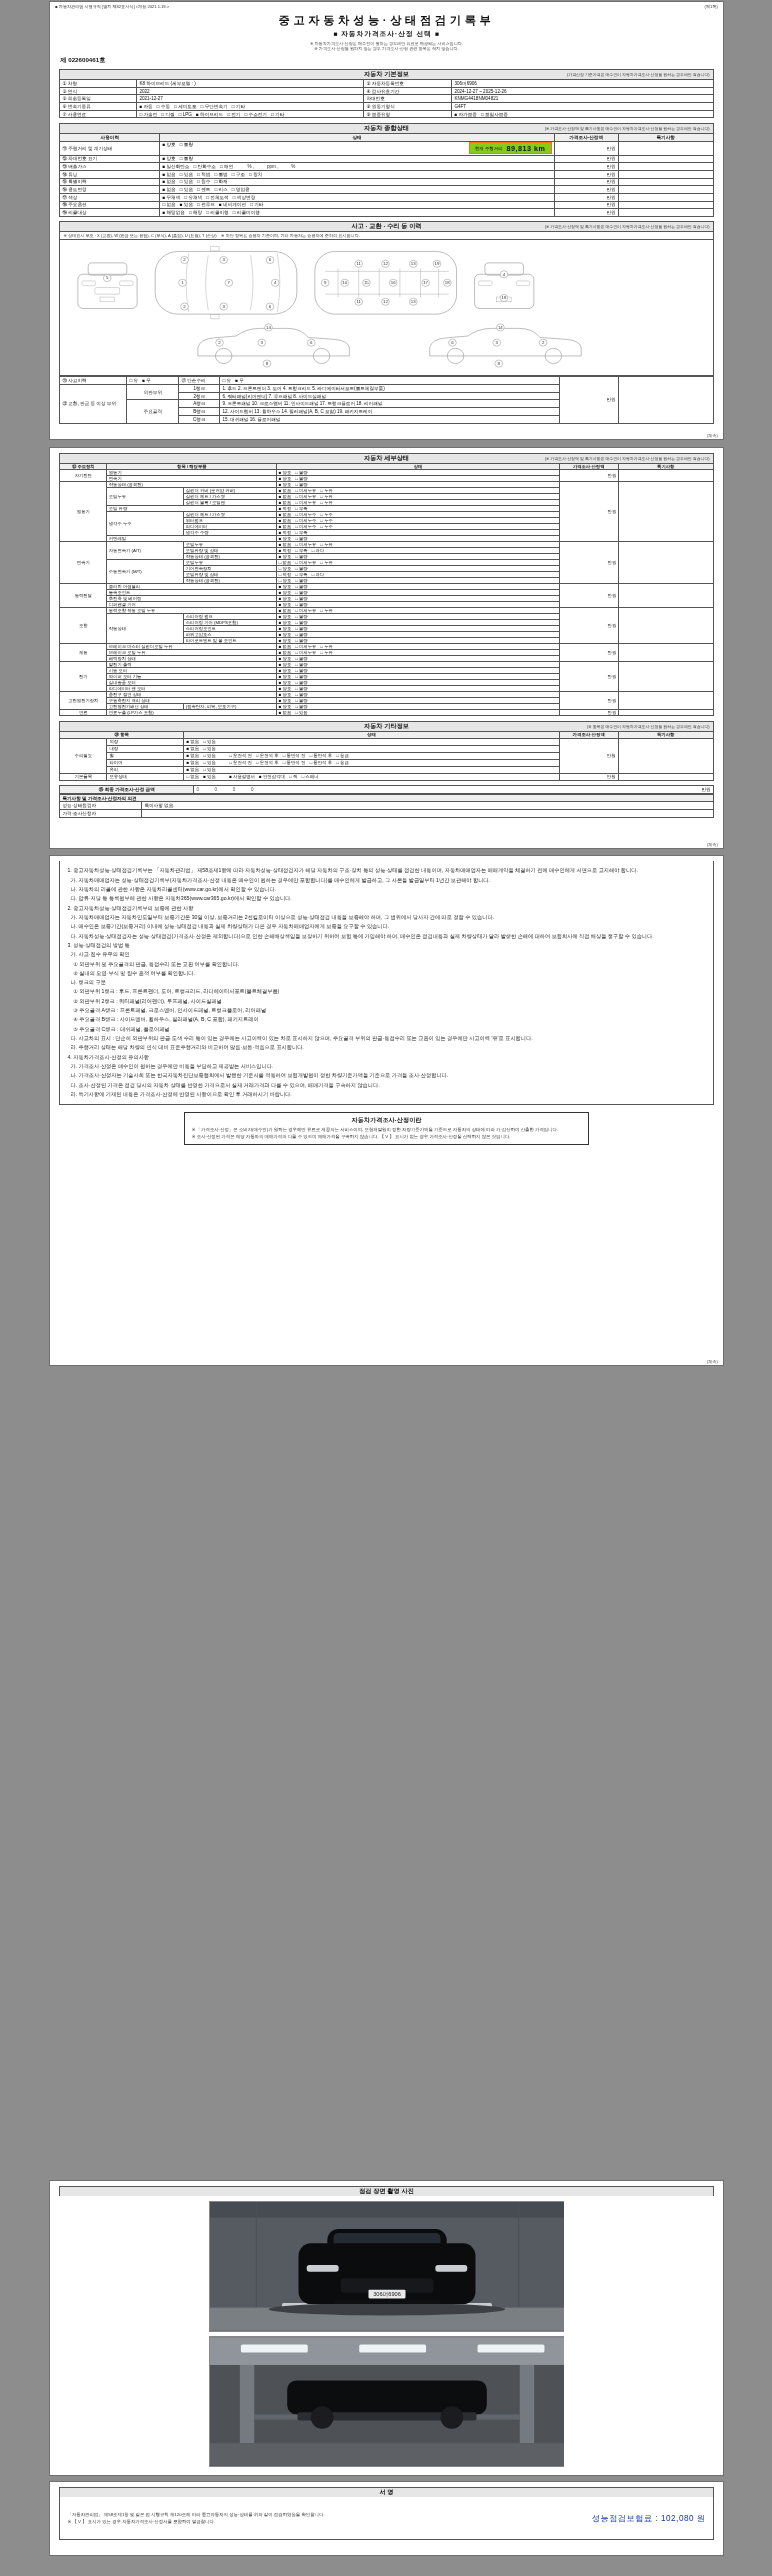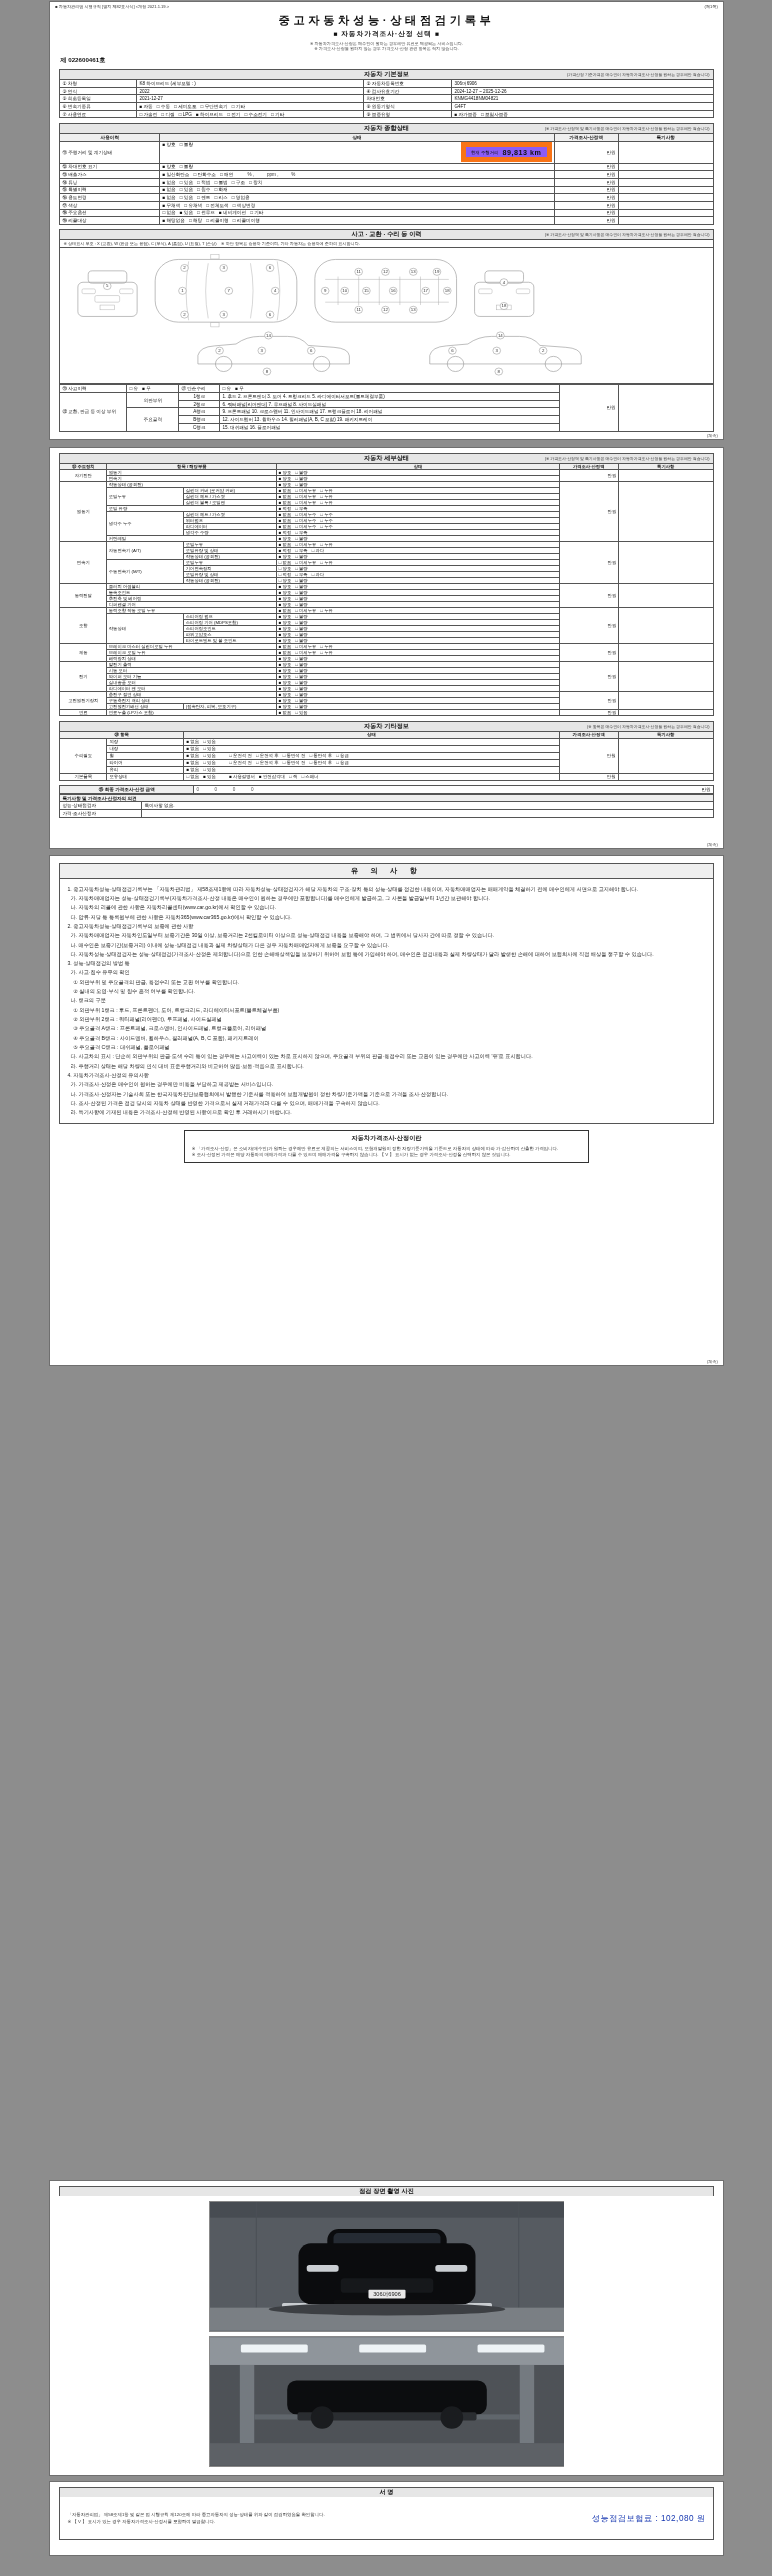--- a/index.html
+++ b/index.html
@@ -24,21 +24,21 @@
   .tbl{width:100%;border-collapse:collapse;table-layout:fixed}
   .tbl td,.tbl th{border:0.5px solid #555;font-size:4.6px;padding:0.5px 2.1px;height:7.7px;vertical-align:middle;overflow:hidden;white-space:nowrap;text-align:left}
   .tbl .hd{background:#efefef;text-align:center;font-weight:bold}
   .tbl .lbl{text-align:left}
   .tbl .dev{text-align:center}
   .tbl .price{text-align:right;color:#222}
   .t-detail td{font-size:4.3px;height:6px;padding:0 1.5px}
   .t-misc td{font-size:4.4px;height:6.7px}
   .opt{margin-right:4.1px}
   .suffix{white-space:pre;color:#333}
-  .km-wrap{float:right;border:5px solid #f97316;padding:0.5px 5.2px;background:#8b5cf6;display:flex;align-items:center;gap:4.1px}
+  .km-wrap{float:right;border:1px solid #f97316;padding:0.5px 5.2px;background:#84cc16;display:flex;align-items:center;gap:4.1px}
   .km-wrap .km-lab{font-size:4.4px}
   .km-val{font-size:7.2px;font-weight:bold;letter-spacing:0.5px}
   .legend{border:0.5px solid #555;border-bottom:none;font-size:4.1px;color:#333;padding:1px 3.1px;background:#fff}
   .diagram-box{border:0.5px solid #555;padding:1px 5.2px;text-align:center;background:#fff}
   .diagram-box svg{display:block;margin:0 auto}
   .outline{fill:none;stroke:#9a9a9a;stroke-width:1.3}
   .outline2{fill:none;stroke:#b0b0b0;stroke-width:1}
   .dn-c{fill:#ffffff;stroke:#8a8a8a;stroke-width:1}
   .dn-t{font-size:8.5px;fill:#333;text-anchor:middle;font-family:"Liberation Sans",sans-serif}
   .final-amount{text-align:center;letter-spacing:7.2px;color:#555}
@@ -676,21 +676,20 @@
         <tr>
           <td class="lbl">가격·조사산정자</td>
           <td></td>
         </tr>
       </tbody>
     </table>
     <div class="cont-mark">(계속)</div>
   </section>
 
   <section class="sheet s3">
-    <div class="notes-title">유 의 사 항</div>
     <div class="notes-body" id="notes-body">
         <div class="note-line">1. 중고자동차성능·상태점검기록부는 「자동차관리법」 제58조제1항에 따라 자동차성능·상태점검자가 해당 자동차의 구조·장치 등의 성능·상태를 점검한 내용이며, 자동차매매업자는 매매계약을 체결하기 전에 매수인에게 서면으로 고지해야 합니다.</div>
         <div class="note-line">  가. 자동차매매업자는 성능·상태점검기록부(자동차가격조사·산정 내용은 매수인이 원하는 경우에만 포함합니다)를 매수인에게 발급하고, 그 사본을 발급일부터 1년간 보관해야 합니다.</div>
         <div class="note-line">  나. 자동차의 리콜에 관한 사항은 자동차리콜센터(www.car.go.kr)에서 확인할 수 있습니다.</div>
         <div class="note-line">  다. 압류·저당 등 등록원부에 관한 사항은 자동차365(www.car365.go.kr)에서 확인할 수 있습니다.</div>
         <div class="note-line">2. 중고자동차성능·상태점검기록부의 보증에 관한 사항</div>
         <div class="note-line">  가. 자동차매매업자는 자동차인도일부터 보증기간은 30일 이상, 보증거리는 2천킬로미터 이상으로 성능·상태점검 내용을 보증해야 하며, 그 범위에서 당사자 간에 따로 정할 수 있습니다.</div>
         <div class="note-line">  나. 매수인은 보증기간(보증거리) 이내에 성능·상태점검 내용과 실제 차량상태가 다른 경우 자동차매매업자에게 보증을 요구할 수 있습니다.</div>
         <div class="note-line">  다. 자동차성능·상태점검자는 성능·상태점검(가격조사·산정은 제외합니다)으로 인한 손해배상책임을 보장하기 위하여 보험 등에 가입해야 하며, 매수인은 점검내용과 실제 차량상태가 달라 발생한 손해에 대하여 보험회사에 직접 배상을 청구할 수 있습니다.</div>
         <div class="note-line">3. 성능·상태점검의 방법 등</div>

